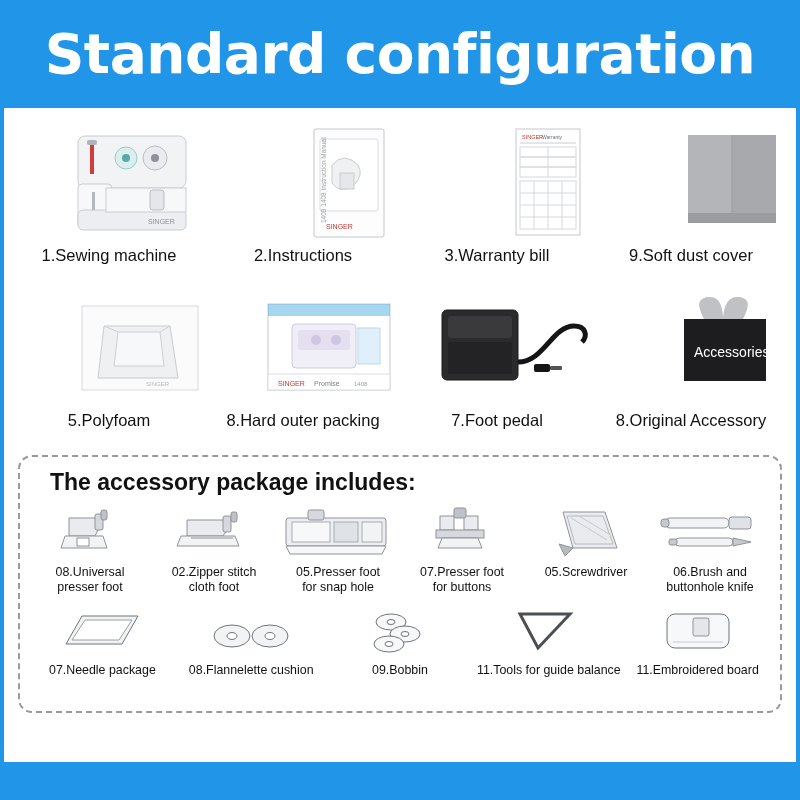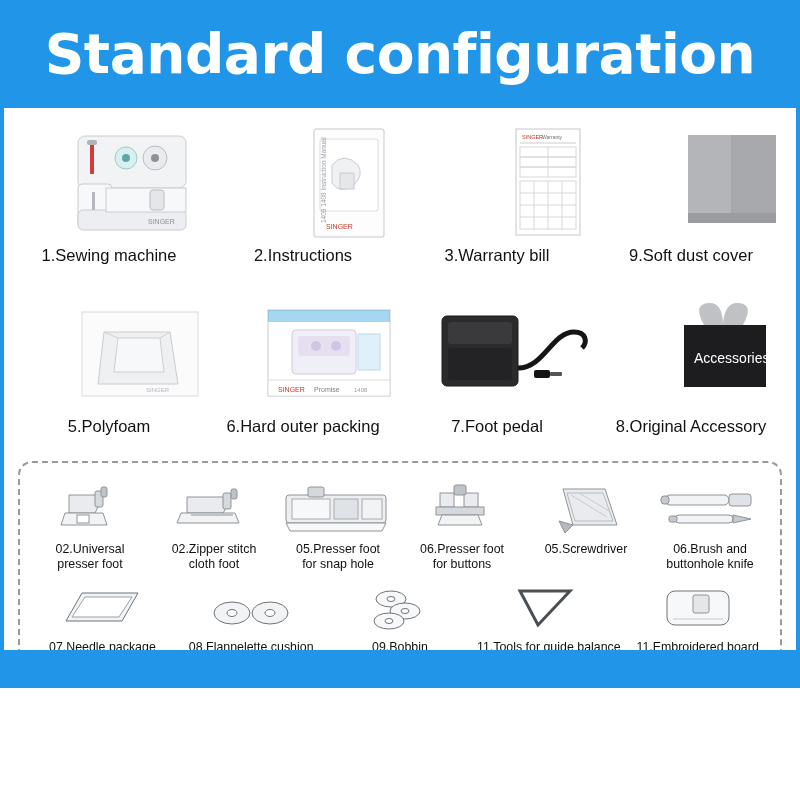--- a/index.html
+++ b/index.html
@@ -3,21 +3,21 @@
 <meta charset="utf-8">
 <style>
   * { box-sizing: border-box; margin: 0; padding: 0; }
   html, body {
     width: 800px; height: 800px;
     font-family: "Liberation Sans", sans-serif;
     background: #ffffff;
     overflow: hidden;
   }
   .page {
-    width: 800px; height: 688px;
+    width: 800px; height: 800px;
     position: relative;
     background: #ffffff;
     display: flex;
     flex-direction: column;
     border-left: 4px solid #2196e8;
     border-right: 4px solid #2196e8;
   }
   
   .header {
     background: #2196e8;
@@ -36,21 +36,21 @@
     font-weight: bold;
     letter-spacing: -0.5px;
     font-family: "DejaVu Sans", sans-serif;
   }
   
   .grid {
     padding: 14px 8px 0 8px;
     display: grid;
     grid-template-columns: repeat(4, 1fr);
     grid-auto-rows: 162px;
-    row-gap: 9px;
+    row-gap: 3px;
   }
   .cell {
     display: flex;
     flex-direction: column;
     align-items: center;
     justify-content: flex-start;
   }
   .thumb {
     height: 122px;
     width: 100%;
@@ -224,21 +224,21 @@
           <rect x="34" y="32" width="64" height="44" rx="4" fill="#f0eef6" stroke="#cfcbdd"></rect>
           <rect x="40" y="38" width="52" height="20" rx="3" fill="#e5dff0"></rect>
           <circle cx="58" cy="48" r="5" fill="#cfc6e3"></circle>
           <circle cx="78" cy="48" r="5" fill="#cfc6e3"></circle>
           <rect x="100" y="36" width="22" height="36" fill="#dff0fa" stroke="#bcd9e8"></rect>
           <text x="20" y="94" font-size="7" fill="#c0392b" font-family="Liberation Sans, sans-serif">SINGER</text>
           <text x="56" y="94" font-size="7" fill="#7d8287" font-family="Liberation Sans, sans-serif">Promise</text>
           <text x="96" y="94" font-size="6" fill="#9aa0a6" font-family="Liberation Sans, sans-serif">1408</text>
         </svg>
       </div>
-      <div class="caption">6.Hard outer packing</div>
+      <div class="caption">8.Hard outer packing</div>
     </div>
 
     <div class="cell">
       <div class="thumb">
         <svg width="160" height="112" viewBox="0 0 160 112">
           <rect x="8" y="18" width="76" height="70" rx="5" fill="#2b2b2d" stroke="#1b1b1d"></rect>
           <rect x="14" y="24" width="64" height="22" rx="3" fill="#3a3a3d"></rect>
           <rect x="14" y="50" width="64" height="32" rx="3" fill="#232325"></rect>
           <path d="M84 70 C110 70 118 34 140 34 C152 34 154 44 148 50" fill="none" stroke="#151516" stroke-width="5"></path>
           <rect x="100" y="72" width="16" height="8" rx="2" fill="#151516"></rect>
@@ -254,34 +254,35 @@
           <path d="M46 30 q-12 -22 6 -22 q12 0 13 20 q2 -20 14 -20 q18 0 6 22 z" fill="#bfc1c4"></path>
           <rect x="26" y="30" width="82" height="62" fill="#1d1d1f"></rect>
           <text x="36" y="68" font-size="14" fill="#ffffff" font-family="Liberation Sans, sans-serif">Accessories</text>
         </svg>
       </div>
       <div class="caption">8.Original Accessory</div>
     </div>
   </div>
 
   <div class="acc-panel">
+    <div class="acc-title">The accessory package includes:</div>
 
     <div class="acc-grid">
 
       <div class="acc-cell">
         <div class="acc-thumb">
           <svg width="78" height="58" viewBox="0 0 78 58">
             <path d="M18 14 L44 14 L48 24 L44 32 L18 32 Z" fill="#e9ebee" stroke="#8f9499"></path>
             <rect x="44" y="10" width="8" height="16" rx="2" fill="#d5d8dc" stroke="#8f9499"></rect>
             <path d="M14 32 L52 32 L56 44 L10 44 Z" fill="#f2f3f5" stroke="#8f9499"></path>
             <rect x="26" y="34" width="12" height="8" fill="#ffffff" stroke="#8f9499"></rect>
             <rect x="50" y="6" width="6" height="10" rx="2" fill="#bfc3c8" stroke="#8f9499"></rect>
           </svg>
         </div>
-        <div class="acc-cap" style="white-space:pre-line">02.Universal
+        <div class="acc-cap" style="white-space:pre-line">08.Universal
 presser foot</div>
       </div>
 
       <div class="acc-cell">
         <div class="acc-thumb">
           <svg width="86" height="58" viewBox="0 0 86 58">
             <path d="M16 16 L52 16 L56 26 L52 32 L16 32 Z" fill="#e9ebee" stroke="#8f9499"></path>
             <rect x="52" y="12" width="8" height="16" rx="2" fill="#d5d8dc" stroke="#8f9499"></rect>
             <path d="M10 32 L64 32 L68 42 L6 42 Z" fill="#f2f3f5" stroke="#8f9499"></path>
             <line x1="20" y1="34" x2="62" y2="34" stroke="#8f9499"></line>
@@ -310,21 +311,21 @@
       <div class="acc-cell">
         <div class="acc-thumb">
           <svg width="76" height="58" viewBox="0 0 76 58">
             <rect x="16" y="12" width="14" height="14" fill="#e9ebee" stroke="#8f9499"></rect>
             <rect x="40" y="12" width="14" height="14" fill="#e9ebee" stroke="#8f9499"></rect>
             <rect x="12" y="26" width="48" height="8" fill="#d5d8dc" stroke="#8f9499"></rect>
             <path d="M18 34 L54 34 L58 44 L14 44 Z" fill="#f2f3f5" stroke="#8f9499"></path>
             <rect x="30" y="4" width="12" height="10" rx="2" fill="#bfc3c8" stroke="#8f9499"></rect>
           </svg>
         </div>
-        <div class="acc-cap" style="white-space:pre-line">06.Presser foot
+        <div class="acc-cap" style="white-space:pre-line">07.Presser foot
 for buttons</div>
       </div>
 
       <div class="acc-cell">
         <div class="acc-thumb">
           <svg width="86" height="58" viewBox="0 0 86 58">
             <path d="M20 8 L62 8 L74 44 L30 44 Z" fill="#e9ebee" stroke="#8f9499"></path>
             <path d="M24 12 L60 12 L70 40 L32 40 Z" fill="none" stroke="#b6babf"></path>
             <line x1="28" y1="14" x2="64" y2="36" stroke="#c6cace"></line>
             <line x1="36" y1="12" x2="66" y2="30" stroke="#c6cace"></line>

